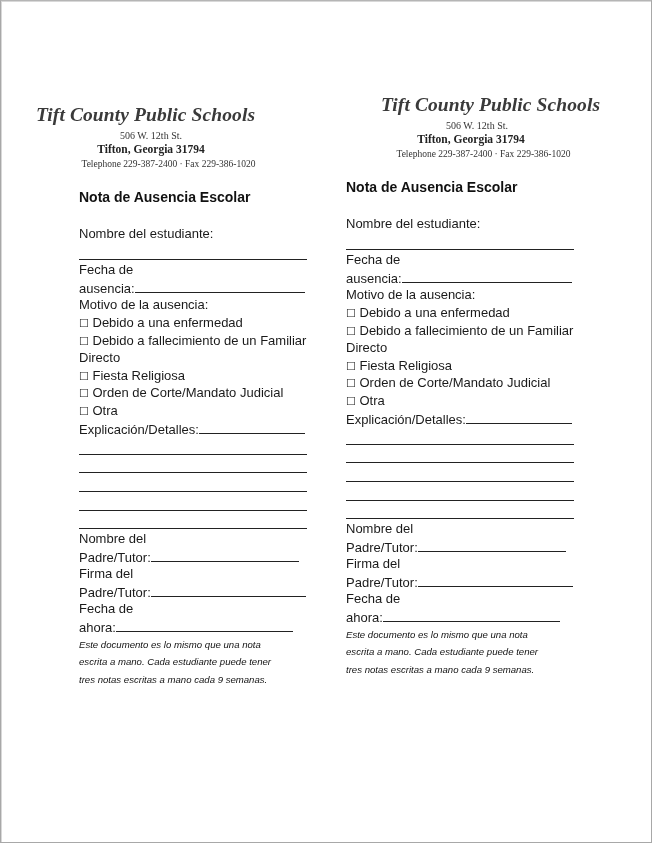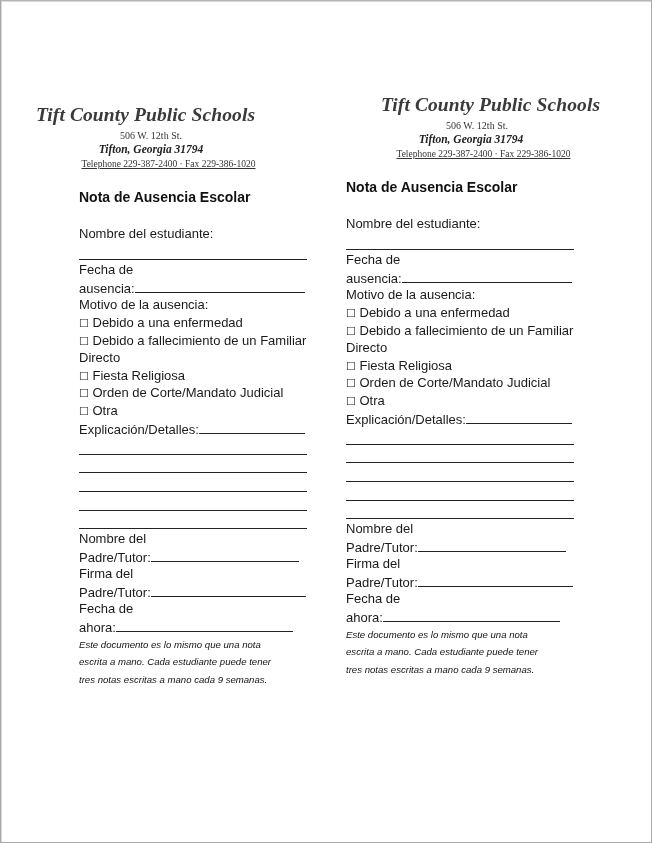--- a/index.html
+++ b/index.html
@@ -1,22 +1,22 @@
 <!DOCTYPE html>
 <html><head>
 <meta charset="utf-8">
 <style>
   html, body { margin:0; padding:0; }
   body { width:652px; height:843px; background:#ffffff; position:relative; overflow:hidden; }
   .page { position:absolute; left:0; top:0; width:650px; height:841px; border:1px solid #a8a8a8; border-top-color:#b5b5b5; box-shadow: inset 1px 1px 0 #d8d8d8; background:#fff; }
   .abs { position:absolute; white-space:nowrap; }
   .school { font-family:"Liberation Serif", "DejaVu Serif", serif; font-style:italic; font-weight:bold; font-size:19.5px; color:#3a3a3a; letter-spacing:0.1px; }
   .addr { font-family:"Liberation Serif", "DejaVu Serif", serif; font-size:10px; color:#333; text-align:center; }
-  .city { font-family:"Liberation Serif", "DejaVu Serif", serif; font-style:italic; font-weight:bold; font-size:11.5px; color:#222; text-align:center; }
-  .tel { font-family:"Liberation Serif", "DejaVu Serif", serif; font-size:9.5px; color:#333; text-align:center;text-decoration:underline; }
+  .city { font-family:"Liberation Serif", "DejaVu Serif", serif; font-weight:bold; font-size:11.5px; color:#222; text-align:center; }
+  .tel { font-family:"Liberation Serif", "DejaVu Serif", serif; font-size:9.5px; color:#333; text-align:center; }
   .title { font-family:"Liberation Sans", "DejaVu Sans", sans-serif; font-weight:bold; font-size:14px; color:#111; }
   .body { font-family:"Liberation Sans", "DejaVu Sans", sans-serif; font-size:13px; color:#1a1a1a; line-height:17.6px; }
   .line { display:block; height:17.6px; white-space:nowrap; }
   .blank { display:inline-block; border-bottom:1px solid #222; height:13px; vertical-align:baseline; }
   .fullrule { display:block; border-bottom:1px solid #222; height:16.6px; }
   .note { font-family:"Liberation Sans", "DejaVu Sans", sans-serif; font-style:italic; font-size:9.6px; color:#111; line-height:17.5px; }
   .box { font-family:"DejaVu Sans", sans-serif; font-size:11px; }
 </style>
 </head>
 <body>

